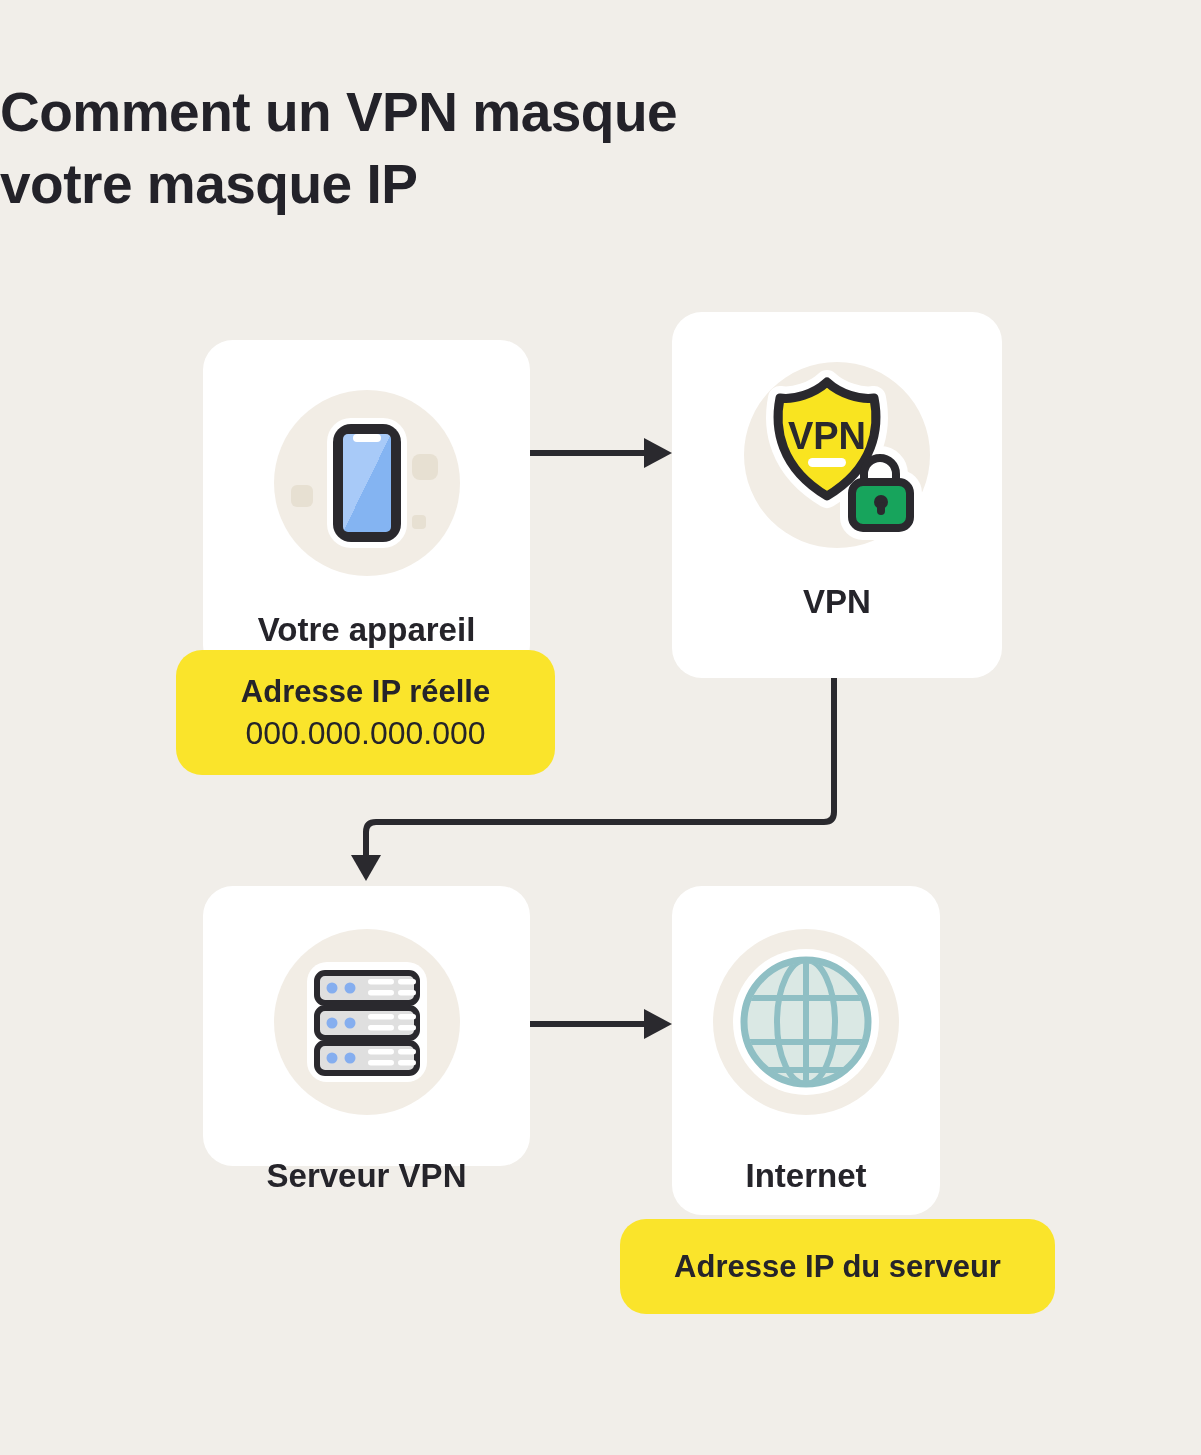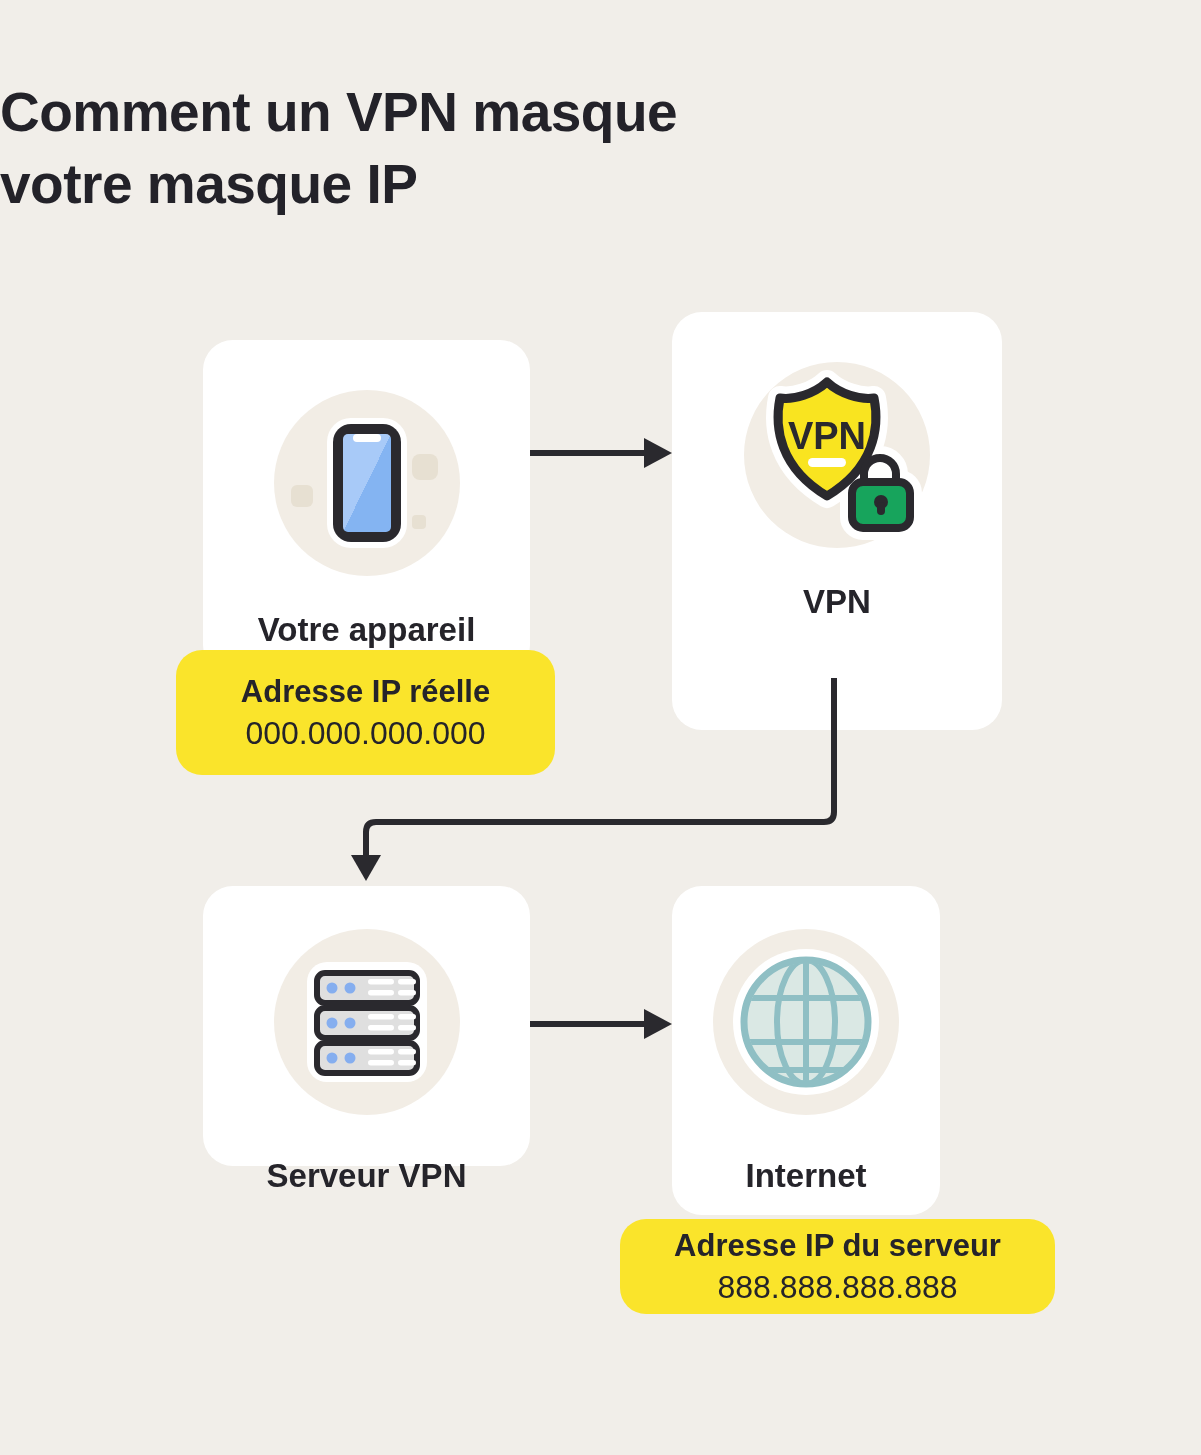--- a/index.html
+++ b/index.html
@@ -21,21 +21,21 @@
     line-height:72px;color:#232229;
   }
   .title span{display:block;}
   
   .card{
     position:absolute;
     background:#FFFFFF;
     border-radius:30px;
   }
   #card-device  {left:203px;top:312px;width:327px;height:335px;margin-top:28px;}
-  #card-vpn     {left:672px;top:312px;width:330px;height:418px;}
+  #card-vpn     {left:672px;top:312px;width:330px;height:366px;}
   #card-server  {left:203px;top:886px;width:327px;height:280px;}
   #card-internet{left:672px;top:886px;width:268px;height:329px;}
   .icon-circle{
     position:absolute;left:50%;transform:translateX(-50%);
     width:186px;height:186px;border-radius:50%;
     background:#F2EDE5;
   }
   .card-top .icon-circle{top:50px;}
   .card-bottom .icon-circle{top:43px;}
   .card-label{
@@ -195,16 +195,15 @@
           <line x1="28" y1="113" x2="158" y2="113"></line>
           <line x1="28" y1="141" x2="158" y2="141"></line>
         </g>
       </svg>
     </div>
     <div class="card-label">Internet</div>
   </div>
 
   <div class="badge" id="badge-server-ip">
     <div class="badge-title">Adresse IP du serveur</div>
-    <div class="badge-value">888.888.888.888</div>
   </div>
 
 </div>
 
 </body></html>

